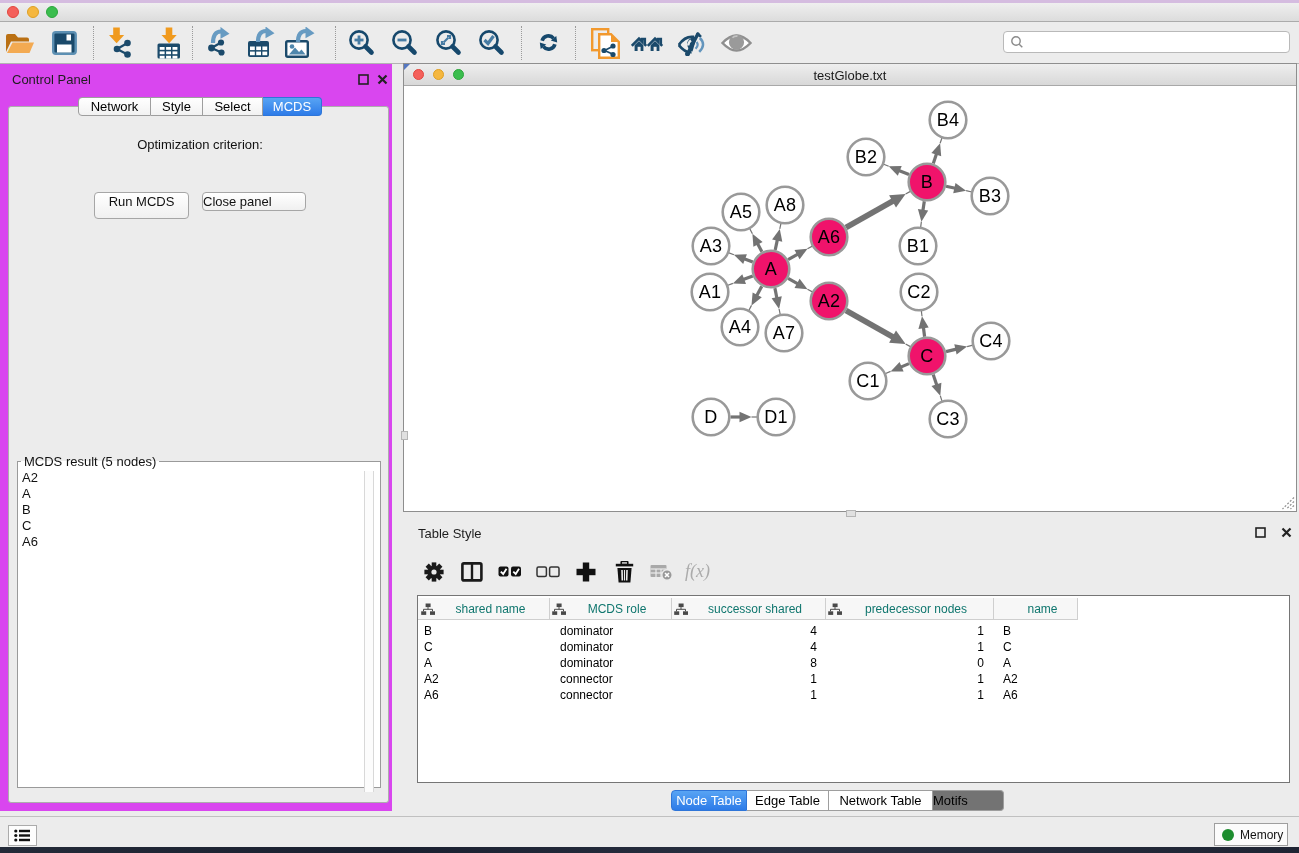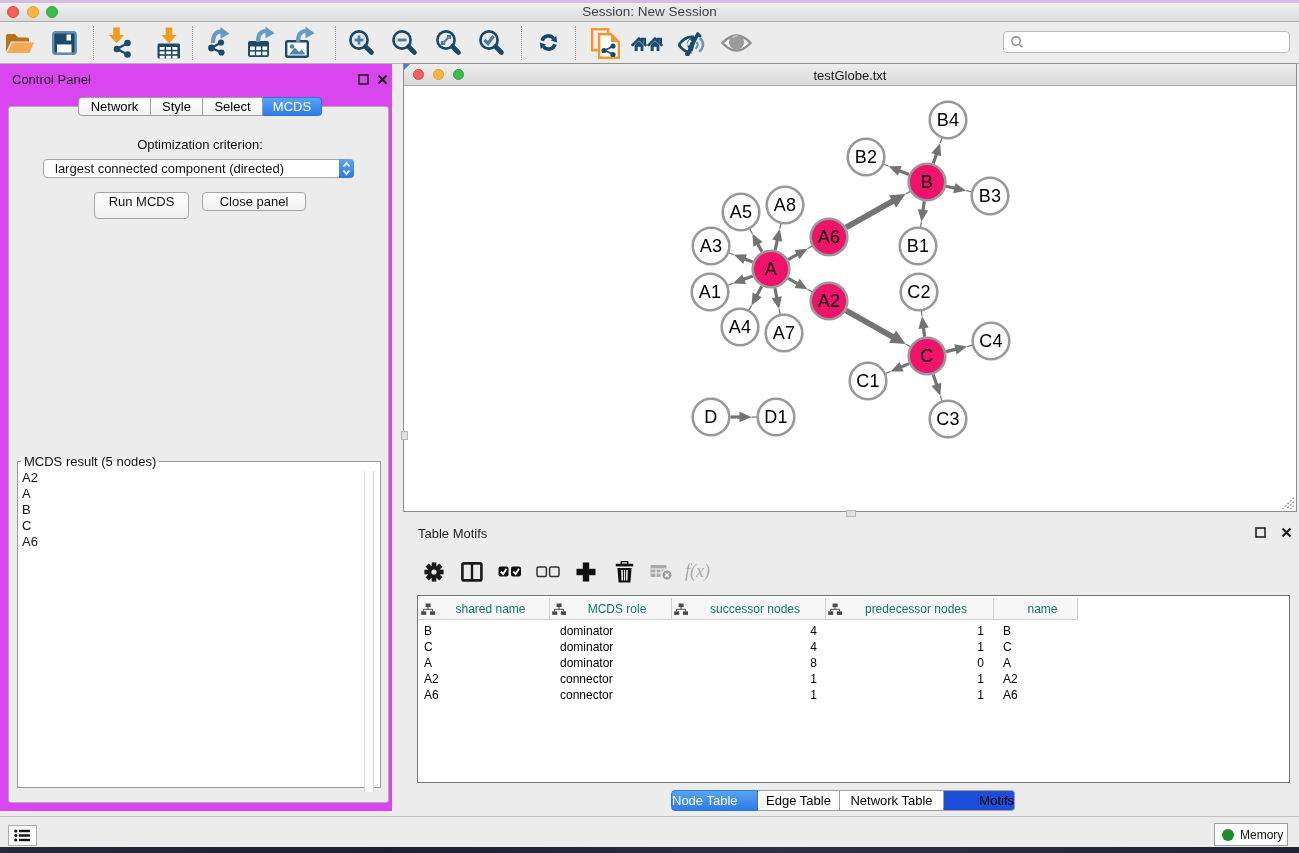--- a/index.html
+++ b/index.html
@@ -2,21 +2,20 @@
 <html><head><meta charset="utf-8"><style>
 *{margin:0;padding:0;box-sizing:border-box}
 html,body{width:1299px;height:853px;overflow:hidden;font-family:"Liberation Sans",sans-serif;background:#ECECEC}
 .abs{position:absolute}
 </style></head><body>
 <div class="abs" style="left:0;top:0;width:1299px;height:3px;background:#D5BCE0"></div>
 <div class="abs" style="left:0;top:3px;width:1299px;height:19px;background:linear-gradient(#EFEFEF,#DCDCDC);border-bottom:1px solid #ABABAB">
 <div class="abs" style="left:7px;top:3px;width:12px;height:12px;border-radius:6px;background:#F4605B;border:1px solid #E2463E"></div>
 <div class="abs" style="left:27px;top:3px;width:12px;height:12px;border-radius:6px;background:#F5B73F;border:1px solid #DFA023"></div>
 <div class="abs" style="left:46px;top:3px;width:12px;height:12px;border-radius:6px;background:#3BBD4E;border:1px solid #2CA63C"></div>
-<div class="abs" style="left:0;top:1px;width:1299px;text-align:center;font-size:13.5px;color:#3E3E3E">Session: New Session</div>
 </div>
 <div class="abs" id="toolbar" style="left:0;top:23px;width:1299px;height:41px;background:#ECECEC;border-bottom:1px solid #B3B3B3">
 <svg class="abs" style="left:5px;top:9px" width="30" height="23" viewBox="0 0 30 23">
       <path d="M1 20 L1 4 Q1 2 3 2 L10 2 L13 5.5 L22 5.5 Q24 5.5 24 7.5 L24 9.5 L6 9.5 L1 20 Z" fill="#BA7013"></path>
       <path d="M2 21 L7.5 10.5 L29 10.5 L24.5 21 Z" fill="#F3AA52"></path>
     </svg>
 <svg class="abs" style="left:52px;top:8px" width="25" height="24" viewBox="0 0 25 24">
       <rect x="1.2" y="1.2" width="22.5" height="21.5" rx="2.5" fill="#1B4A6B" stroke="#5D90B3" stroke-width="2.4"></rect>
       <rect x="14.5" y="3.5" width="4.5" height="6" fill="#fff"></rect>
       <rect x="5" y="13.5" width="14.5" height="8" fill="#fff"></rect>
@@ -156,30 +155,22 @@
       <path d="M1.5 1.5 L9.5 9.5 M9.5 1.5 L1.5 9.5" stroke="#222" stroke-width="2.2"></path>
     </svg>
 <div class="abs" style="left:8px;top:42px;width:381px;height:697px;border:1px solid #ADADAD;border-radius:3px;background:#ECECEC"></div>
 <div class="abs" style="left:8px;top:73px;width:384px;text-align:center;font-size:13px;color:#111">Optimization criterion:</div>
 <div class="abs" style="left:78px;top:33px;height:19px;display:flex;font-size:13px">
  <div style="width:73px;border:1px solid #9E9E9E;border-radius:4px 0 0 4px;background:linear-gradient(#FFFFFF,#F2F2F2);text-align:center;line-height:17px">Network</div>
  <div style="width:52px;border:1px solid #9E9E9E;border-left:none;background:linear-gradient(#FFFFFF,#F2F2F2);text-align:center;line-height:17px">Style</div>
  <div style="width:60px;border:1px solid #9E9E9E;border-left:none;background:linear-gradient(#FFFFFF,#F2F2F2);text-align:center;line-height:17px">Select</div>
  <div style="width:59px;border:1px solid #2E75D8;border-left:none;border-radius:0 4px 4px 0;background:linear-gradient(#58A4F4,#2D7BE8);color:#fff;text-align:center;line-height:17px">MCDS</div>
 </div>
-<div class="abs" style="left:43px;top:95px;width:311px;height:19px;background:#fff;border:1px solid #A6A6A6;border-radius:4px;font-size:13px;line-height:17px;padding-left:11px;color:#111">largest connected component (directed)
- <div class="abs" style="right:-1px;top:-1px;width:15px;height:19px;border-radius:0 4px 4px 0;background:linear-gradient(#5AA5F5,#2A78E5)">
- <svg width="15" height="19" style="position:absolute;left:0;top:0">
-          <path d="M4.5 7.5 L7.5 4 L10.5 7.5" fill="none" stroke="#fff" stroke-width="1.8"></path>
-          <path d="M4.5 11.5 L7.5 15 L10.5 11.5" fill="none" stroke="#fff" stroke-width="1.8"></path>
-        </svg>
- </div>
-</div>
 <div class="abs" style="left:94px;top:128px;width:95px;height:27px;background:linear-gradient(#FFFFFF,#F0F0F0);border:1px solid #A6A6A6;border-radius:4px;font-size:13px;text-align:center;line-height:17px;color:#111">Run MCDS</div>
-<div class="abs" style="left:202px;top:128px;width:104px;height:19px;background:linear-gradient(#FFFFFF,#F0F0F0);border:1px solid #A6A6A6;border-radius:4px;font-size:13px;text-align:center;line-height:17px;color:#111">Close panel</div>
+<div class="abs" style="left:202px;top:128px;width:104px;height:19px;background:linear-gradient(#FFFFFF,#F0F0F0);border:1px solid #A6A6A6;border-radius:4px;font-size:13px;line-height:17px;color:#111">Close panel</div>
 <fieldset class="abs" style="left:17px;top:390px;width:364px;height:334px;border:1px solid #9A9A9A;background:#fff;border-radius:0">
 <legend style="font-size:13px;color:#111;margin-left:3px;padding:0 3px">MCDS result (5 nodes)</legend>
 <div style="font-size:13px;color:#111;padding:1px 0 0 4px;line-height:16px">A2<br>A<br>B<br>C<br>A6</div>
 <div class="abs" style="right:6px;top:2px;width:10px;height:321px;background:#FCFCFC;border-left:1px solid #D8D8D8;border-right:1px solid #D8D8D8"></div>
 </fieldset>
 </div>
 <div class="abs" style="left:403px;top:63px;width:894px;height:449px;border:1px solid #8E8E8E;background:#fff">
 <div class="abs" style="left:0;top:0;width:892px;height:22px;background:linear-gradient(#EEEEEE,#D8D8D8);border-bottom:1px solid #A8A8A8">
 <div class="abs" style="left:9px;top:5px;width:11px;height:11px;border-radius:6px;background:#F4605B;border:1px solid #E2463E"></div>
 <div class="abs" style="left:29px;top:5px;width:11px;height:11px;border-radius:6px;background:#F5B73F;border:1px solid #DFA023"></div>
@@ -292,21 +283,21 @@
 <text x="372" y="337" font-size="18" letter-spacing="0.3" text-anchor="middle" fill="#000">D1</text>
 </svg>
 </div>
 <svg class="abs" style="right:1px;bottom:1px" width="14" height="14">
       <path d="M13 1.5 L1.5 13 M13 5.5 L5.5 13 M13 9.5 L9.5 13" stroke="#8F8F8F" stroke-width="1.2" stroke-dasharray="2,1.7" fill="none"></path>
     </svg>
 </div>
 <div class="abs" style="left:401px;top:431px;width:7px;height:9px;background:#E0E0E0;border:1px solid #B5B5B5"></div>
 <div class="abs" style="left:846px;top:510px;width:10px;height:7px;background:#E0E0E0;border:1px solid #B5B5B5"></div>
 <div class="abs" id="tablepanel" style="left:413px;top:518px;width:886px;height:293px;background:#ECECEC">
-<div class="abs" style="left:5px;top:8px;font-size:13px;color:#1E1E1E">Table Motifs</div>
+<div class="abs" style="left:5px;top:8px;font-size:13px;color:#1E1E1E">Table Style</div>
 <svg class="abs" style="left:842px;top:9px" width="11" height="11">
       <rect x="1" y="1" width="9" height="9" fill="none" stroke="#222" stroke-width="1.6"></rect>
     </svg>
 <svg class="abs" style="left:868px;top:9px" width="11" height="11">
       <path d="M1.5 1.5 L9.5 9.5 M9.5 1.5 L1.5 9.5" stroke="#222" stroke-width="2.2"></path>
     </svg>
 <svg class="abs" style="left:10px;top:43px" width="22" height="22" viewBox="0 0 22 22">
       <line x1="17.0" y1="11.0" x2="20.6" y2="11.0" stroke="#1A1A1A" stroke-width="4.6"></line>
       <line x1="15.2" y1="15.2" x2="17.8" y2="17.8" stroke="#1A1A1A" stroke-width="4.6"></line>
       <line x1="11.0" y1="17.0" x2="11.0" y2="20.6" stroke="#1A1A1A" stroke-width="4.6"></line>
@@ -381,21 +372,21 @@
           <rect x="9" y="8.3" width="5" height="3.6" fill="#4A4A4A"></rect>
         </svg>
         <svg class="abs" style="left:410px;top:5px" width="14" height="13" viewBox="0 0 14 13">
           <rect x="4.6" y="0.5" width="5" height="3.6" fill="#4A4A4A"></rect>
           <path d="M7 4.1 V6.3 M2.5 6.3 H11.5 M2.5 6.3 V8.3 M11.5 6.3 V8.3" stroke="#4A4A4A" stroke-width="1" fill="none"></path>
           <rect x="0.2" y="8.3" width="5" height="3.6" fill="#4A4A4A"></rect>
           <rect x="9" y="8.3" width="5" height="3.6" fill="#4A4A4A"></rect>
         </svg>
         <div class="abs" style="left:14px;top:4px;width:117px;text-align:center">shared name</div>
 <div class="abs" style="left:145px;top:4px;width:108px;text-align:center">MCDS role</div>
-<div class="abs" style="left:267px;top:4px;width:140px;text-align:center">successor nodes</div>
+<div class="abs" style="left:267px;top:4px;width:140px;text-align:center">successor shared</div>
 <div class="abs" style="left:421px;top:4px;width:154px;text-align:center">predecessor nodes</div>
 <div class="abs" style="left:589px;top:4px;width:71px;text-align:center">name</div>
 </div>
 <div class="abs" style="left:0;top:27px;width:860px;height:16px;font-size:12px;color:#000;line-height:16px">
 <div class="abs" style="left:6px;top:0">B</div>
 <div class="abs" style="left:142px;top:0">dominator</div>
 <div class="abs" style="left:299px;top:0;width:100px;text-align:right">4</div>
 <div class="abs" style="left:466px;top:0;width:100px;text-align:right">1</div>
 <div class="abs" style="left:585px;top:0">B</div>
 </div>
@@ -424,24 +415,24 @@
 <div class="abs" style="left:6px;top:0">A6</div>
 <div class="abs" style="left:142px;top:0">connector</div>
 <div class="abs" style="left:299px;top:0;width:100px;text-align:right">1</div>
 <div class="abs" style="left:466px;top:0;width:100px;text-align:right">1</div>
 <div class="abs" style="left:585px;top:0">A6</div>
 </div>
 
 </div>
 </div>
 <div class="abs" style="left:671px;top:790px;height:21px;display:flex;font-size:13px">
- <div style="width:87px;border:1px solid #2E75D8;border-radius:4px 0 0 4px;background:linear-gradient(#58A4F4,#2D7BE8);color:#fff;line-height:19px">Node Table</div>
+ <div style="width:76px;border:1px solid #2E75D8;border-radius:4px 0 0 4px;background:linear-gradient(#58A4F4,#2D7BE8);color:#fff;text-align:center;line-height:19px">Node Table</div>
  <div style="width:82px;border:1px solid #9E9E9E;border-left:none;background:#fff;text-align:center;line-height:19px">Edge Table</div>
  <div style="width:104px;border:1px solid #9E9E9E;border-left:none;background:#fff;text-align:center;line-height:19px">Network Table</div>
- <div style="width:71px;border:1px solid #9E9E9E;border-left:none;border-radius:0 4px 4px 0;background:#1d4ed8;text-align:right;line-height:19px">Motifs</div>
+ <div style="width:71px;border:1px solid #9E9E9E;border-left:none;border-radius:0 4px 4px 0;background:#737373;text-align:left;line-height:19px">Motifs</div>
 </div>
 <div class="abs" style="left:0;top:816px;width:1299px;height:18px;background:#ECECEC;border-top:1px solid #C0C0C0">
 <div class="abs" style="left:8px;top:8px;width:29px;height:21px;background:#FDFDFD;border:1px solid #ABABAB">
 <svg width="17" height="13" style="position:absolute;left:5px;top:3px">
 <circle cx="1.8" cy="2" r="1.6" fill="#111"></circle>
         <rect x="5" y="0.8" width="11" height="2.4" fill="#111"></rect>
 <circle cx="1.8" cy="6.5" r="1.6" fill="#111"></circle>
         <rect x="5" y="5.3" width="11" height="2.4" fill="#111"></rect>
 <circle cx="1.8" cy="11" r="1.6" fill="#111"></circle>
         <rect x="5" y="9.8" width="11" height="2.4" fill="#111"></rect>

